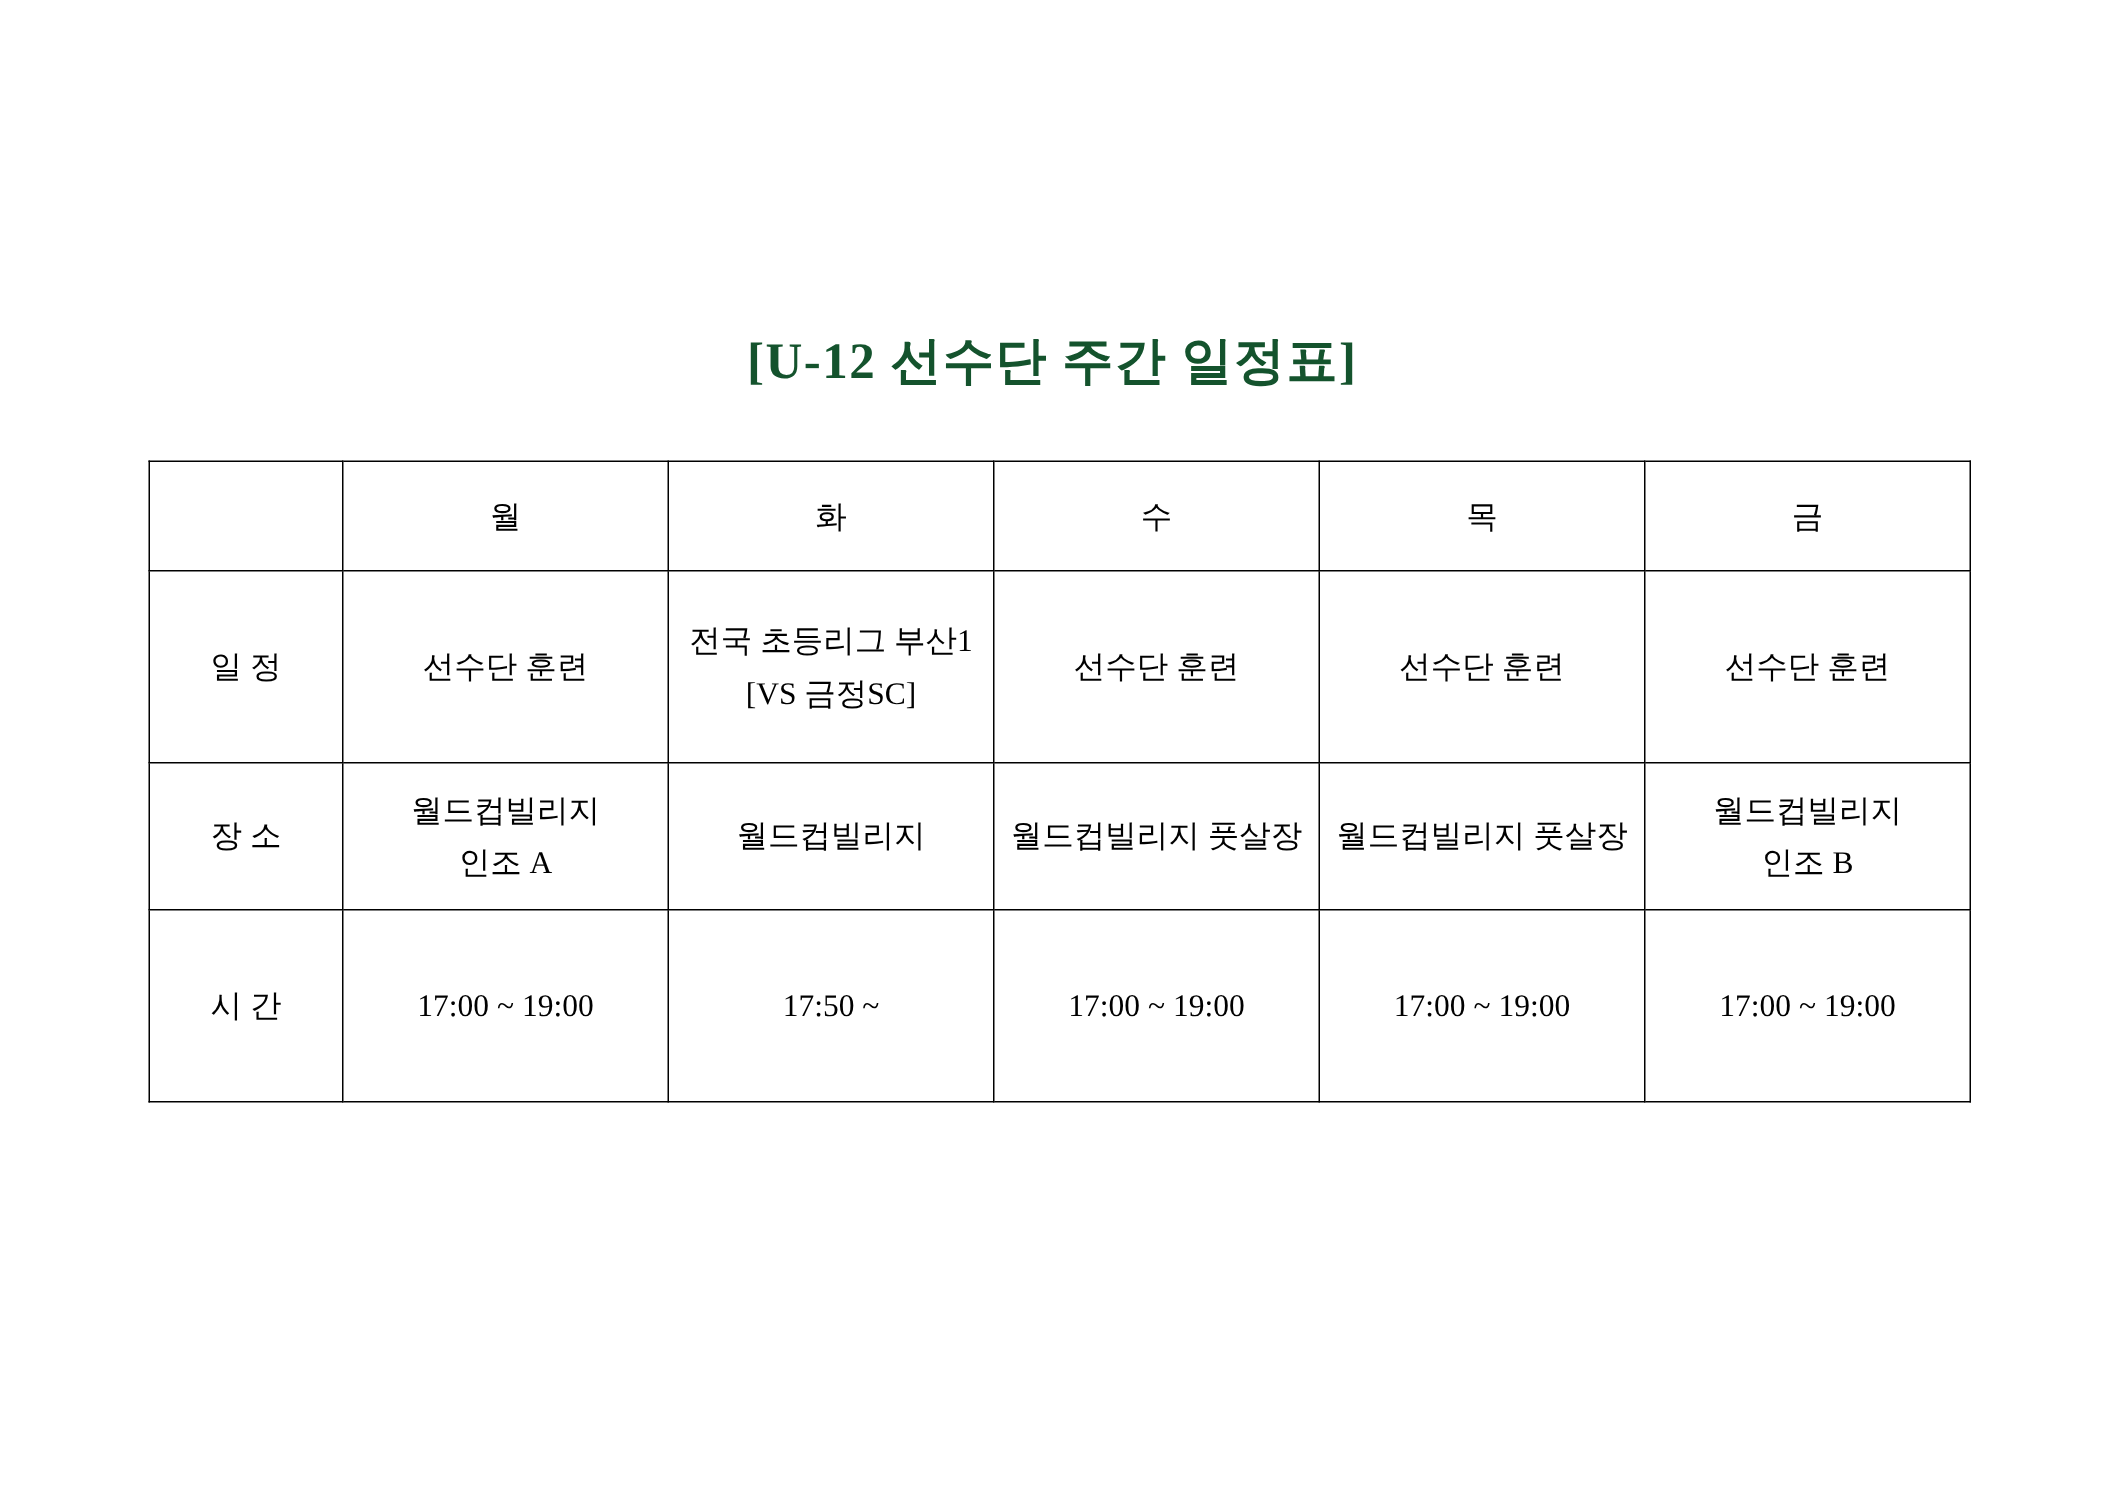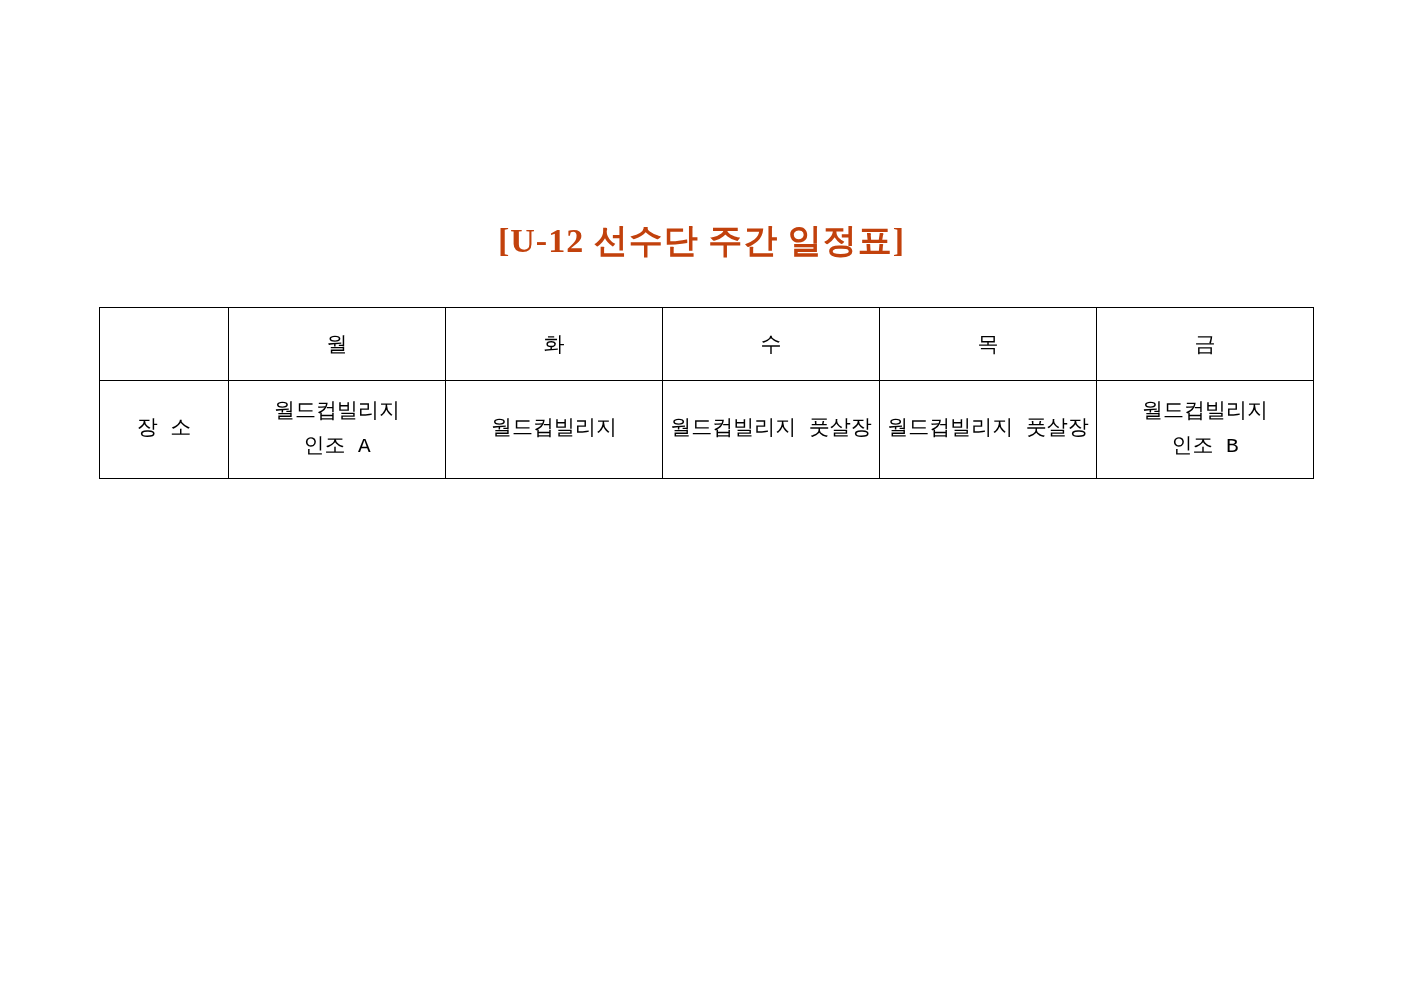--- a/index.html
+++ b/index.html
@@ -22,21 +22,21 @@
   }
   .doc-title {
     position: absolute;
     top: 218px;
     left: 0;
     width: 100%;
     text-align: center;
     font-size: 34px;
     font-weight: bold;
     letter-spacing: 1px;
-    color: #c2410c;
+    color: #14532d;
   }
   table.schedule {
     position: absolute;
     left: 99px;
     top: 307px;
     width: 1214px;
     border-collapse: collapse;
     table-layout: fixed;
     background: #ffffff;
   }
@@ -49,21 +49,21 @@
     vertical-align: middle;
     font-size: 21px;
     font-weight: normal;
     line-height: 1.65;
     white-space: pre-line;
     padding: 2px 4px;
     color: #000000;
   }
   tr.header-row    { height: 73px;  }
   tr.schedule-row  { height: 128px; }
-  tr.location-row  { height: 98px; font-family: Liberation Mono, monospace; }
+  tr.location-row  { height: 98px; }
   tr.time-row      { height: 128px; }
 </style>
 </head>
 <body>
 
 <div class="page">
 
   <div class="doc-title">[U-12 선수단 주간 일정표]</div>
 
   <table class="schedule">
@@ -78,28 +78,45 @@
     <tbody>
       <tr class="header-row">
         <th></th>
         <th>월</th>
         <th>화</th>
         <th>수</th>
         <th>목</th>
         <th>금</th>
       </tr>
 
+      <tr class="schedule-row">
+        <td>일 정</td>
+        <td>선수단 훈련</td>
+        <td>전국 초등리그 부산1
+[VS 금정SC]</td>
+        <td>선수단 훈련</td>
+        <td>선수단 훈련</td>
+        <td>선수단 훈련</td>
+      </tr>
 
       <tr class="location-row">
         <td>장 소</td>
         <td>월드컵빌리지
 인조 A</td>
         <td>월드컵빌리지</td>
         <td>월드컵빌리지 풋살장</td>
         <td>월드컵빌리지 풋살장</td>
         <td>월드컵빌리지
 인조 B</td>
       </tr>
 
+      <tr class="time-row">
+        <td>시 간</td>
+        <td>17:00 ~ 19:00</td>
+        <td>17:50 ~</td>
+        <td>17:00 ~ 19:00</td>
+        <td>17:00 ~ 19:00</td>
+        <td>17:00 ~ 19:00</td>
+      </tr>
     </tbody>
   </table>
 
 </div>
 
 </body></html>

